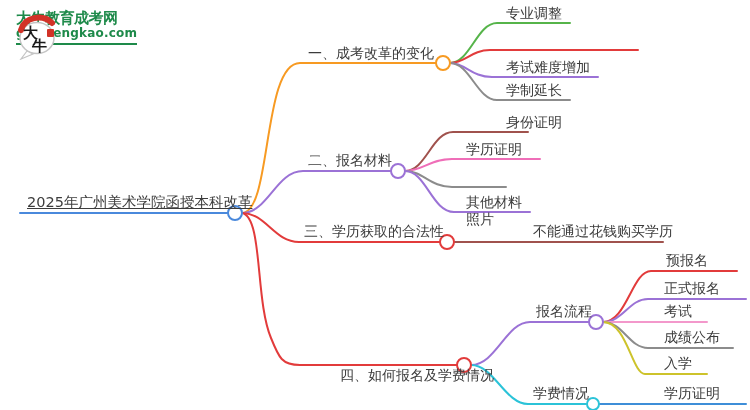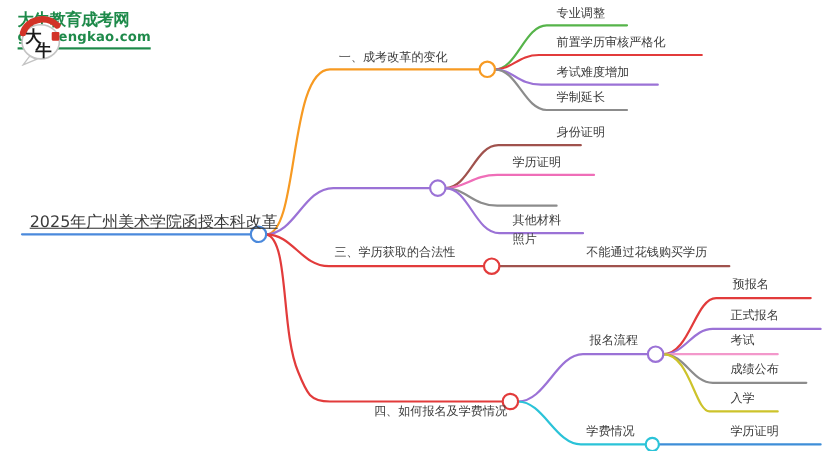--- a/index.html
+++ b/index.html
@@ -1,19 +1,19 @@
 <!DOCTYPE html>
 <html><head>
 <meta charset="utf-8">
 <style>
   html,body{margin:0;padding:0;background:#fff;}
   .stage{position:relative;width:750px;height:410px;background:#ffffff;overflow:hidden;
          font-family:"DejaVu Sans","Liberation Sans",sans-serif;}
   .stage svg{position:absolute;left:0;top:0;}
-  .label{position:absolute;font-size:11px;color:#3c3c3c;white-space:nowrap;line-height:1.2;}
+  .label{position:absolute;font-size:14px;color:#3c3c3c;white-space:nowrap;line-height:1.2;}
   .label.root{font-size:14.5px;text-decoration:underline;}
   
   .logo{position:absolute;left:16px;top:10px;display:flex;align-items:flex-start;gap:4px;}
   .logo-texts{border-bottom:2px solid #1e8a4a;padding-bottom:3px;}
   .logo-title{color:#1e8a4a;font-weight:bold;font-size:15px;letter-spacing:-0.5px;line-height:1.15;}
   .logo-url{color:#1e8a4a;font-weight:bold;font-size:12px;letter-spacing:0.2px;line-height:1.1;}
 </style>
 </head>
 <body>
 
@@ -71,24 +71,24 @@
     <div class="logo-texts">
       <div class="logo-title">大牛教育成考网</div>
       <div class="logo-url">gz-chengkao.com</div>
     </div>
   </div>
 
   <div class="label root" style="left:27px;top:194px;">2025年广州美术学院函授本科改革</div>
 
   <div class="label" style="left:308px;top:45px;">一、成考改革的变化</div>
   <div class="label" style="left:506px;top:5px;">专业调整</div>
-  <div class="label" style="left:506px;top:32px;">前置学历审核严格化</div>
   <div class="label" style="left:506px;top:59px;">考试难度增加</div>
   <div class="label" style="left:506px;top:82px;">学制延长</div>
 
+  <div class="label" style="left:308px;top:152px;">二、报名材料</div>
   <div class="label" style="left:466px;top:114px;margin-left:40px;">身份证明</div>
   <div class="label" style="left:466px;top:141px;">学历证明</div>
   <div class="label" style="left:466px;top:169px;margin-top:42px;">照片</div>
   <div class="label" style="left:466px;top:194px;">其他材料</div>
 
   <div class="label" style="left:304px;top:223px;">三、学历获取的合法性</div>
   <div class="label" style="left:521px;top:223px;margin-left:12px;">不能通过花钱购买学历</div>
 
   <div class="label" style="left:308px;top:367px;margin-left:32px;">四、如何报名及学费情况</div>
   <div class="label" style="left:536px;top:303px;">报名流程</div>

